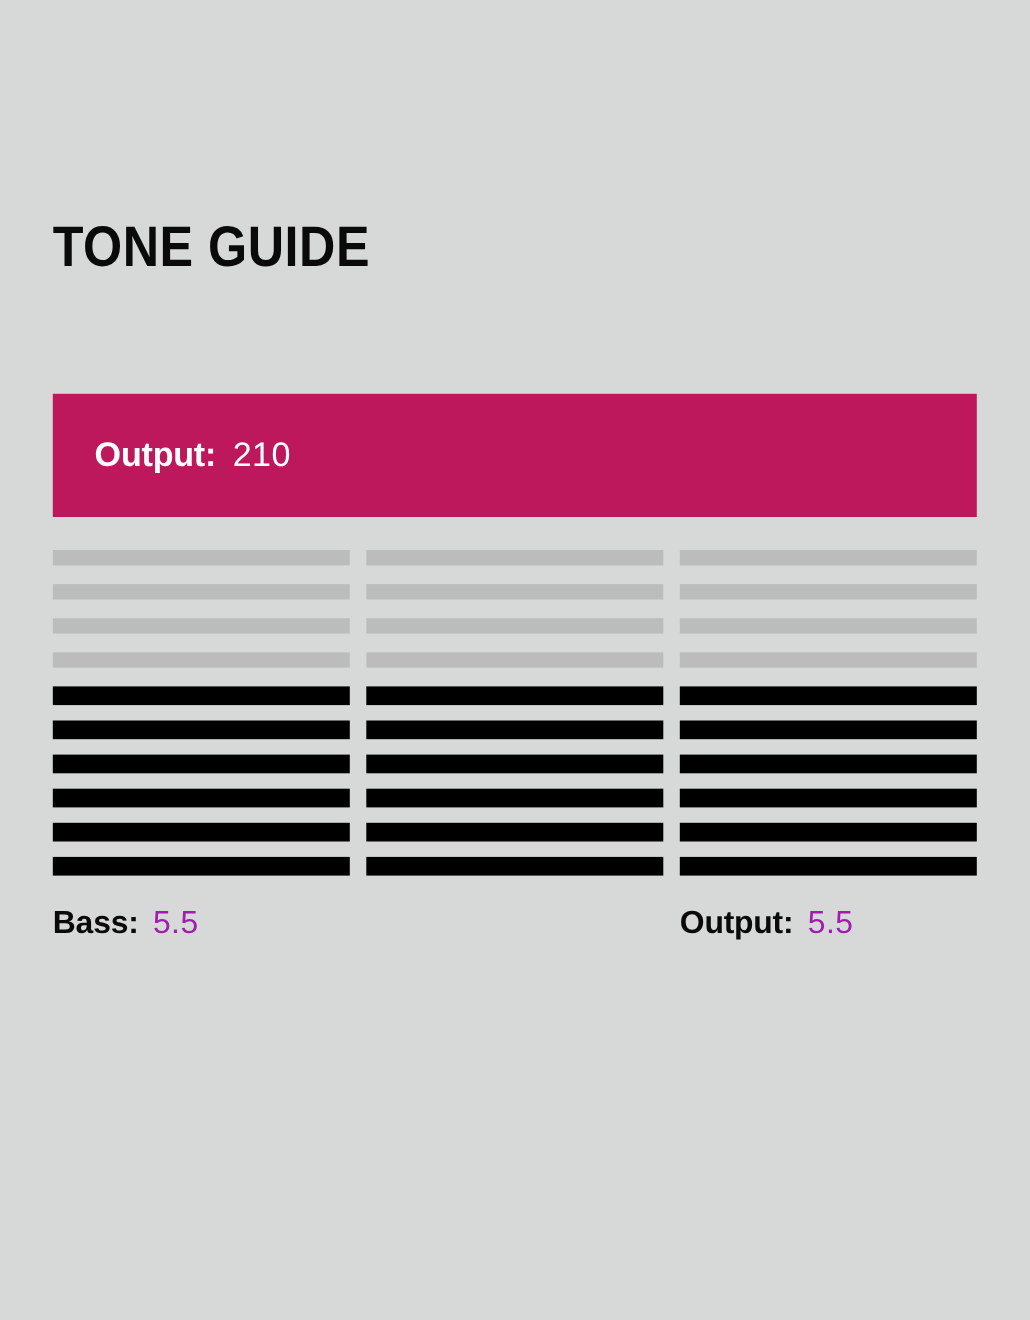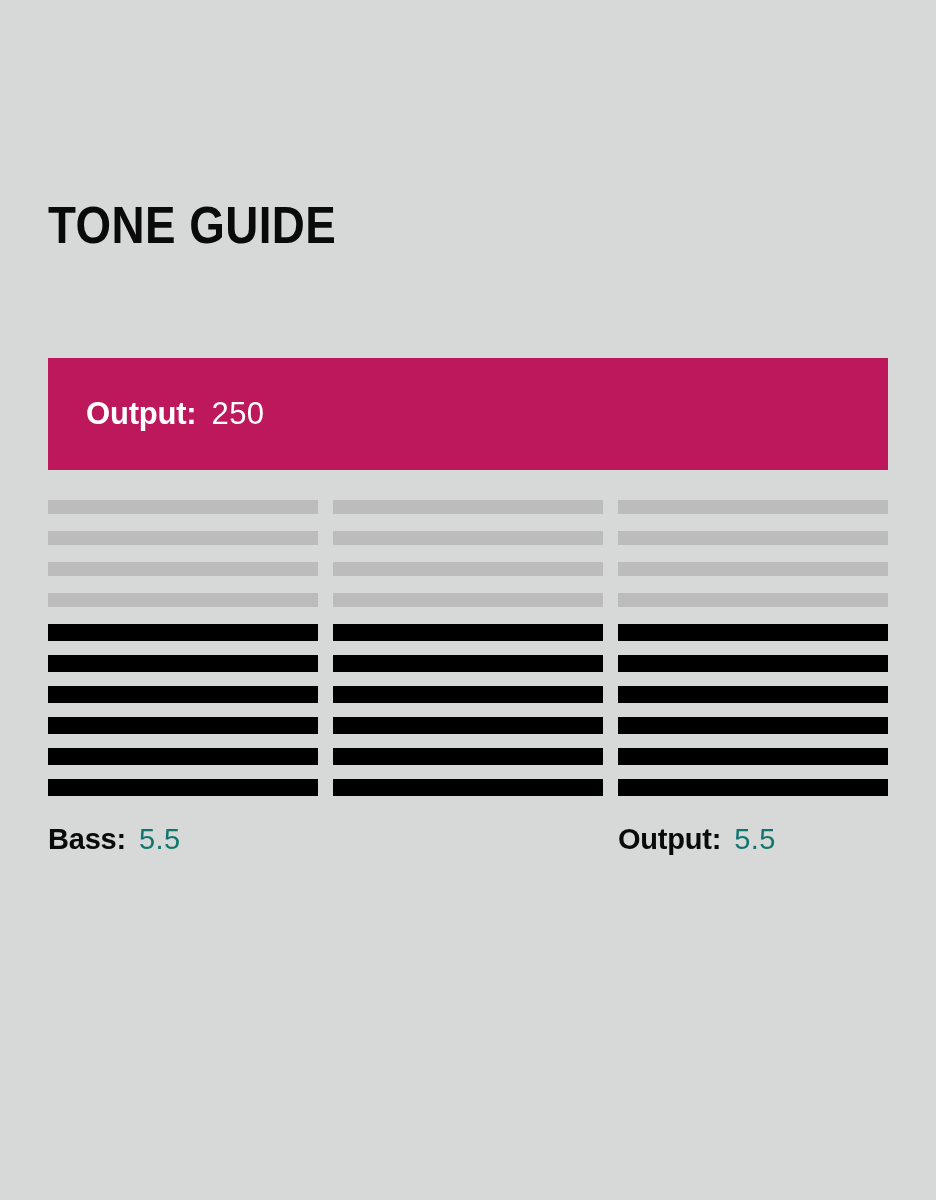--- a/index.html
+++ b/index.html
@@ -111,36 +111,36 @@
   }
   .caption-label {
     font-size: 29px;
     font-weight: 700;
     color: #0a0a0a;
     letter-spacing: -0.2px;
   }
   .caption-value {
     font-size: 29px;
     font-weight: 400;
-    color: #0f766e;
+    color: #a21caf;
     margin-left: 13px;
     letter-spacing: 0.4px;
   }
 </style>
 </head>
 <body>
 
 <div class="page">
 
   <div class="title">TONE GUIDE</div>
 
   <div class="output-bar">
     <div class="output-inner">
       <span class="output-label">Output:</span>
-      <span class="output-value">250</span>
+      <span class="output-value">210</span>
     </div>
   </div>
 
   <div class="meters">
 
     <div class="meter-col">
       <div class="meter-stack">
         <span class="seg inactive"></span>
         <span class="seg inactive"></span>
         <span class="seg inactive"></span>

